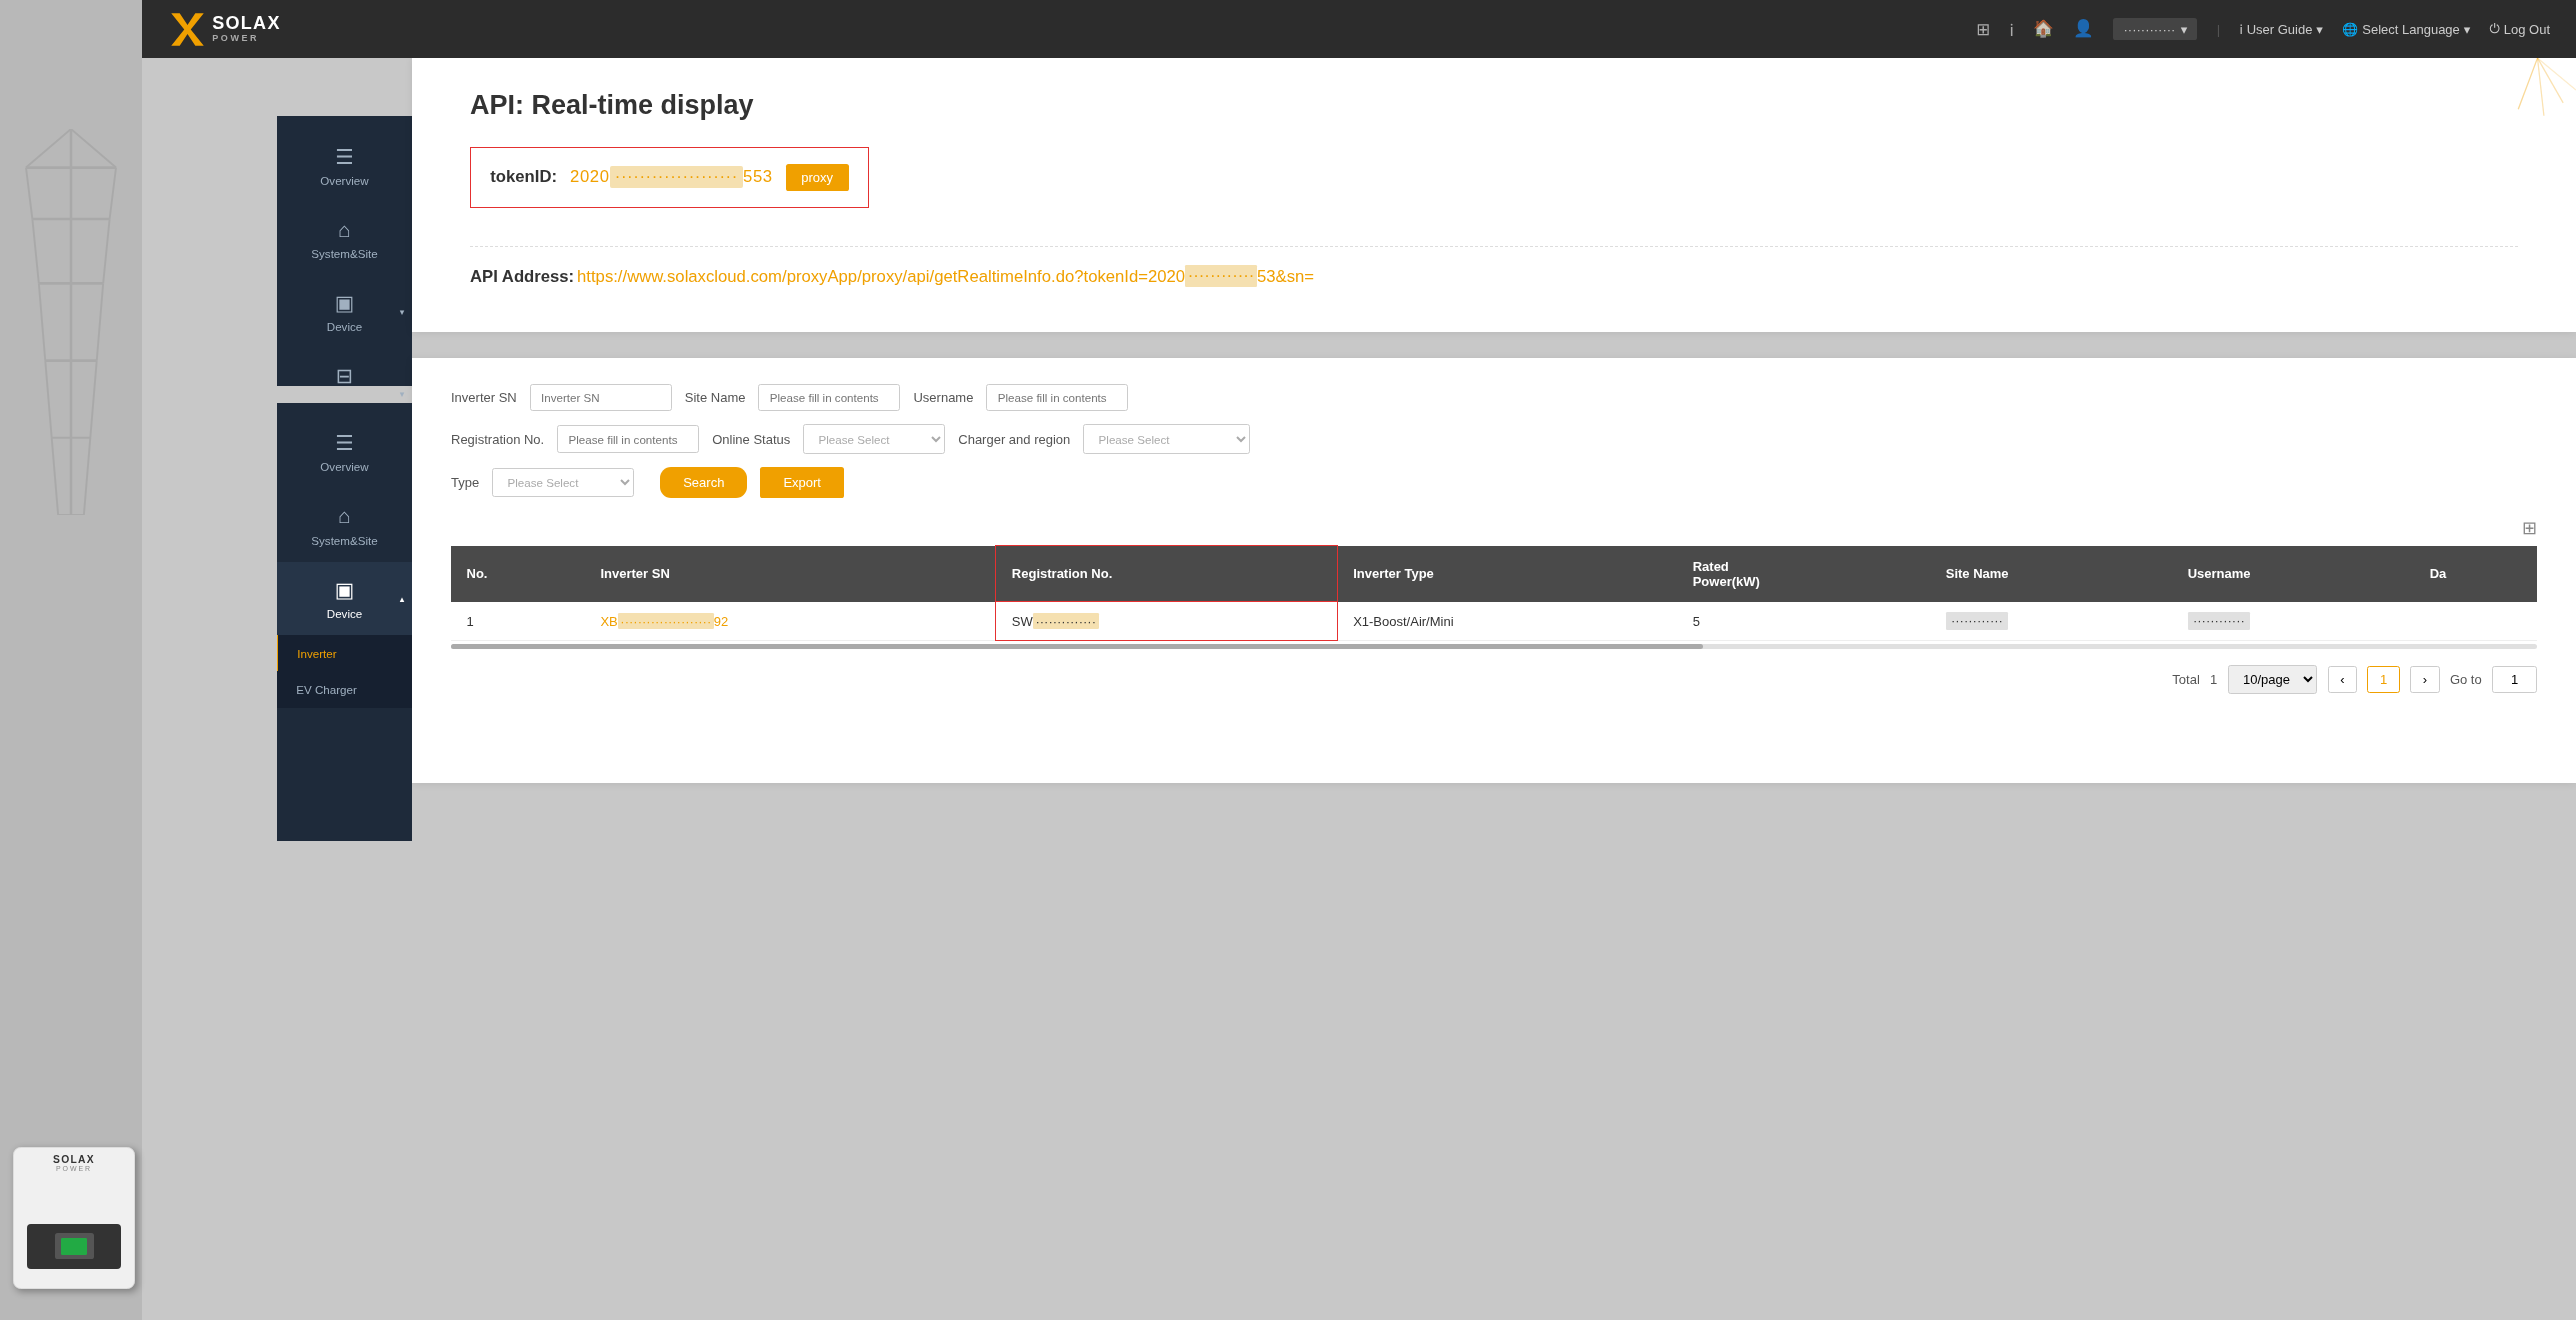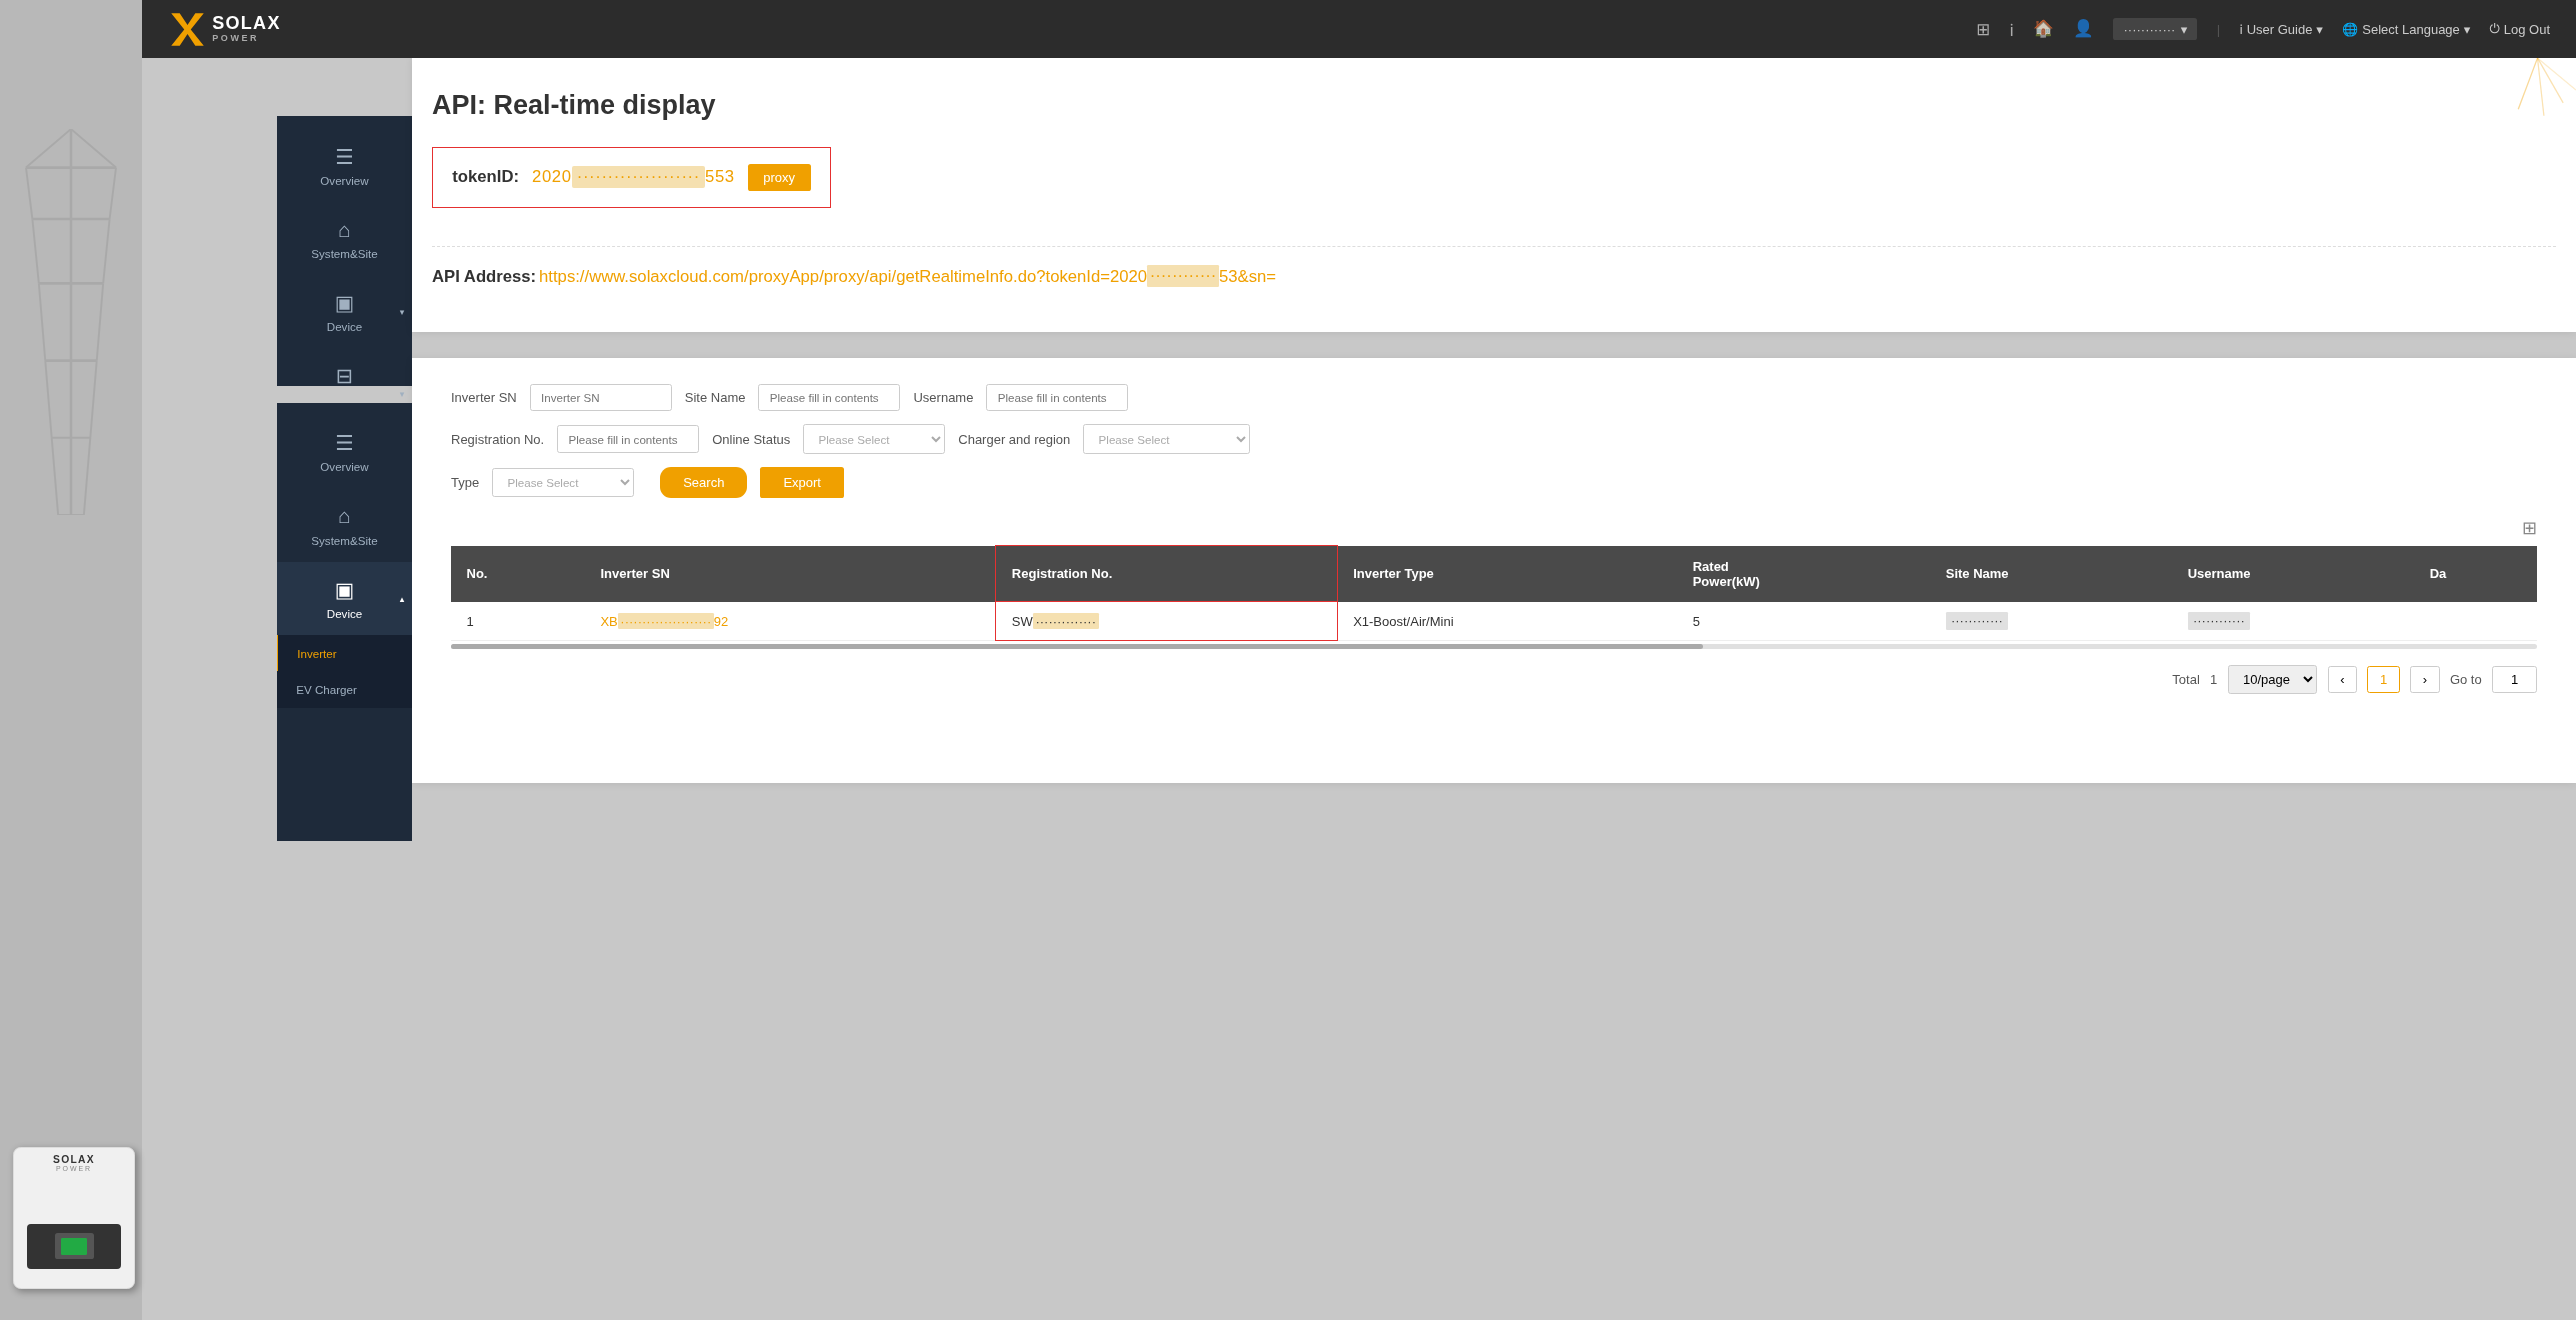--- a/index.html
+++ b/index.html
@@ -153,21 +153,21 @@
       top: 58px;
       left: 135px;
       right: 0;
       bottom: 0;
       overflow-y: auto;
     }
 
     
     .top-panel {
       background: white;
-      padding: 32px 20px;
+      padding: 32px 58px;
       min-height: 270px;
       position: relative;
     }
     .panel-title {
       font-size: 27px;
       font-weight: bold;
       color: #333;
       margin-bottom: 26px;
     }
     .token-box {

